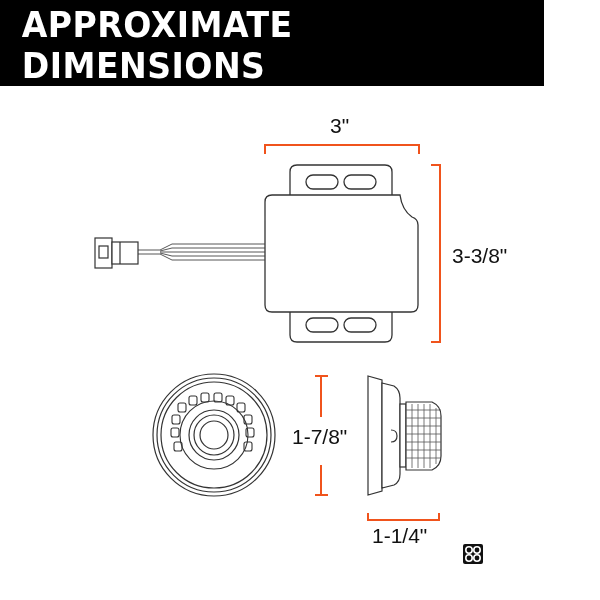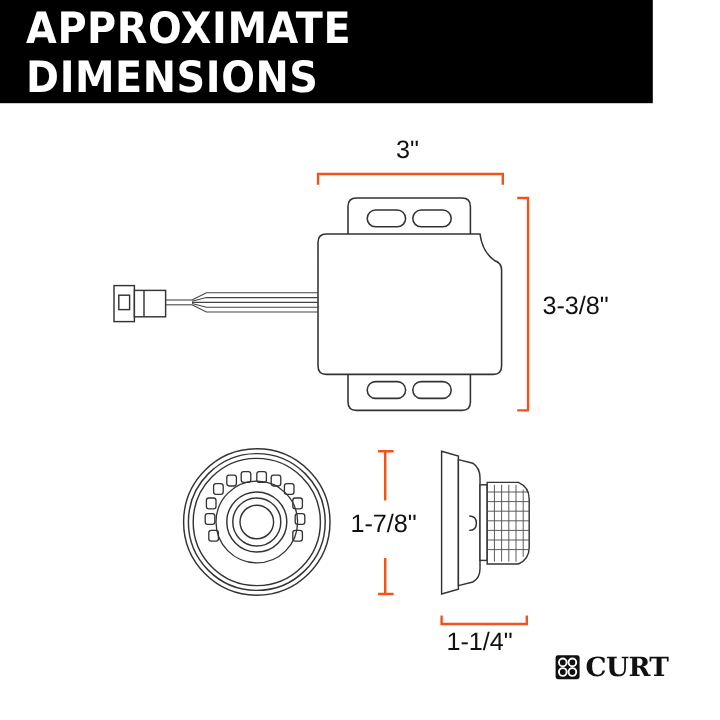--- a/index.html
+++ b/index.html
@@ -109,14 +109,13 @@
 <span class="label" style="left:372px;top:524px;">1-1/4"</span>
 
 <div class="logo">
   <svg width="22" height="22" viewBox="0 0 22 22">
     <rect x="1" y="1" width="20" height="20" rx="2" fill="#111"></rect>
     <circle cx="7" cy="7" r="3.2" fill="none" stroke="#fff" stroke-width="1.6"></circle>
     <circle cx="15" cy="7" r="3.2" fill="none" stroke="#fff" stroke-width="1.6"></circle>
     <circle cx="7" cy="15" r="3.2" fill="none" stroke="#fff" stroke-width="1.6"></circle>
     <circle cx="15" cy="15" r="3.2" fill="none" stroke="#fff" stroke-width="1.6"></circle>
   </svg>
-  <span class="logo-text">CURT</span>
 </div>
 
 </body></html>

